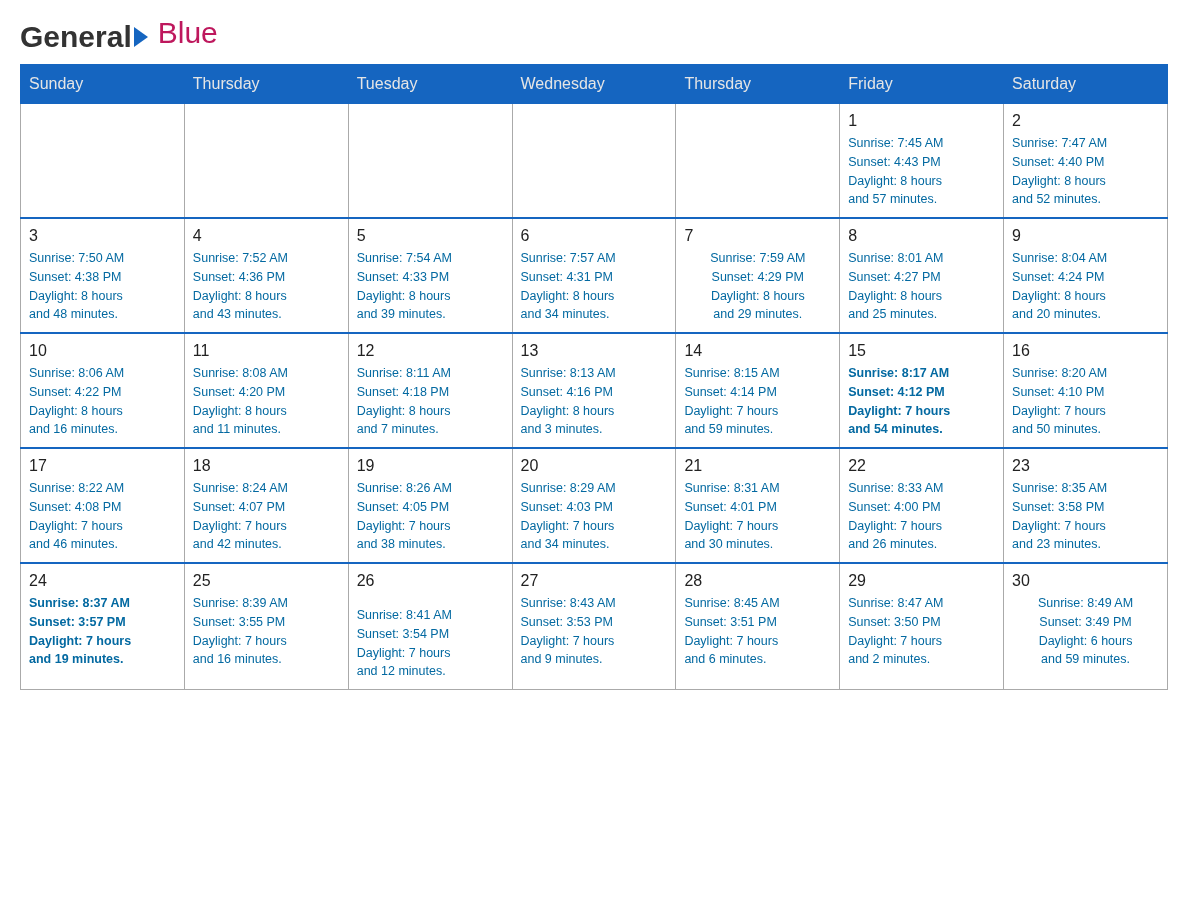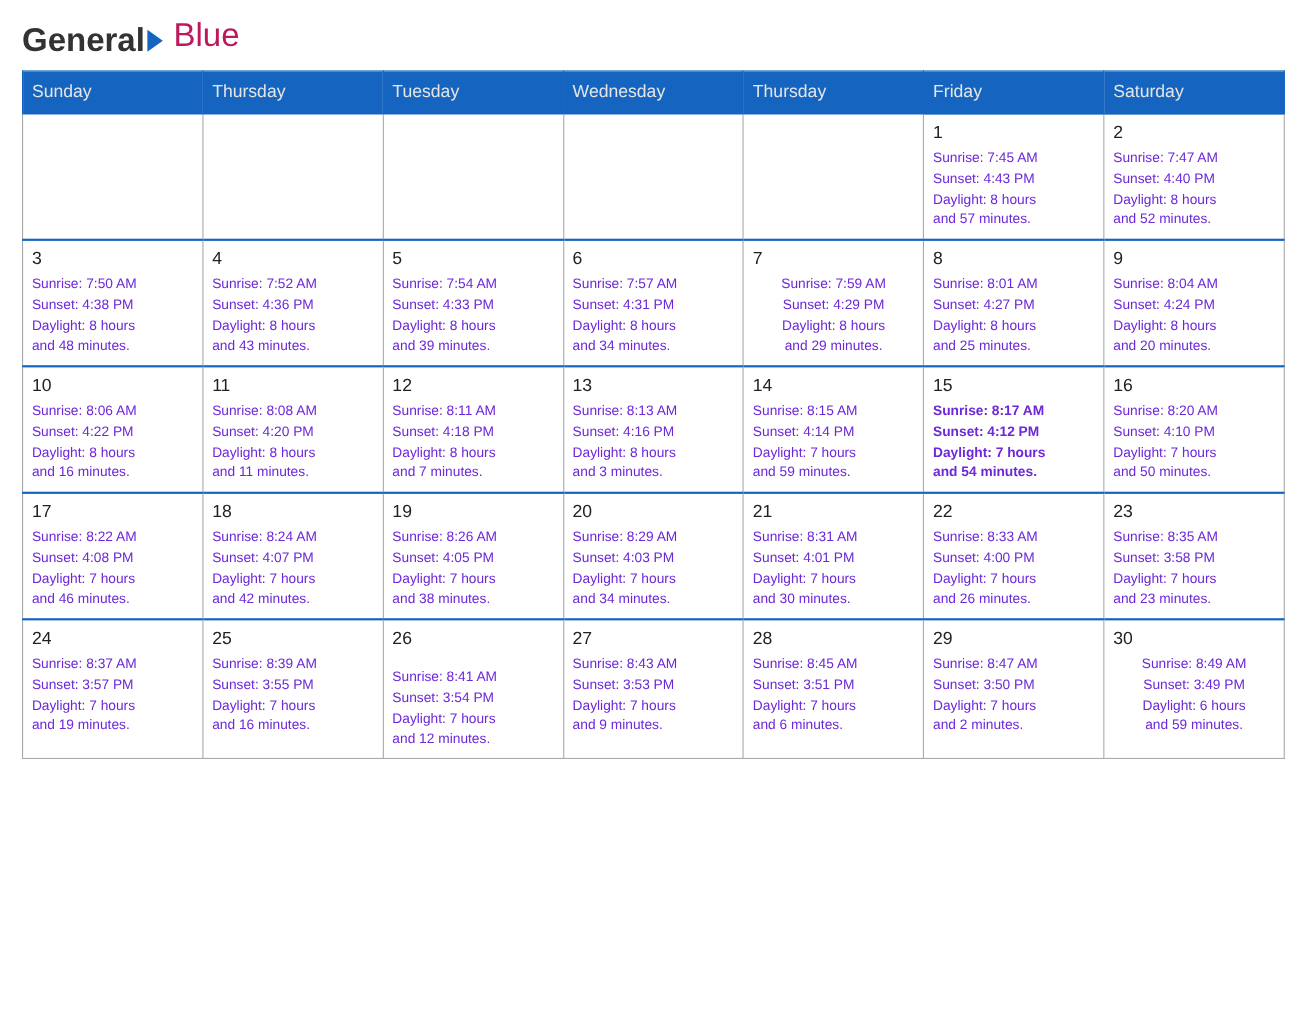--- a/index.html
+++ b/index.html
@@ -62,21 +62,21 @@
     }
     .day-number {
       font-size: 16px;
       font-weight: normal;
       color: #222;
       display: block;
       margin-bottom: 4px;
     }
     .day-info {
       font-size: 12.5px;
-      color: #6d28d9;
+      color: #0369a1;
       line-height: 1.5;
     }
     .row-divider td {
       border-top: 2px solid #1565C0;
     }
     .logo-wrapper {
       display: flex;
       align-items: center;
       gap: 0;
     }
@@ -310,21 +310,21 @@
           <span class="day-number">23</span>
           <div class="day-info" style="white-space: pre-line;">Sunrise: 8:35 AM
 Sunset: 3:58 PM
 Daylight: 7 hours
 and 23 minutes.</div>
         </td>
       </tr>
       <tr class="row-divider">
         <td>
           <span class="day-number">24</span>
-          <div class="day-info" style="white-space: pre-line;">Sunrise: 8:37 AM
+          <div class="day-info" style="white-space: pre-line; font-weight: bold;">Sunrise: 8:37 AM
 Sunset: 3:57 PM
 Daylight: 7 hours
 and 19 minutes.</div>
         </td>
         <td>
           <span class="day-number">25</span>
           <div class="day-info" style="white-space: pre-line;">Sunrise: 8:39 AM
 Sunset: 3:55 PM
 Daylight: 7 hours
 and 16 minutes.</div>

